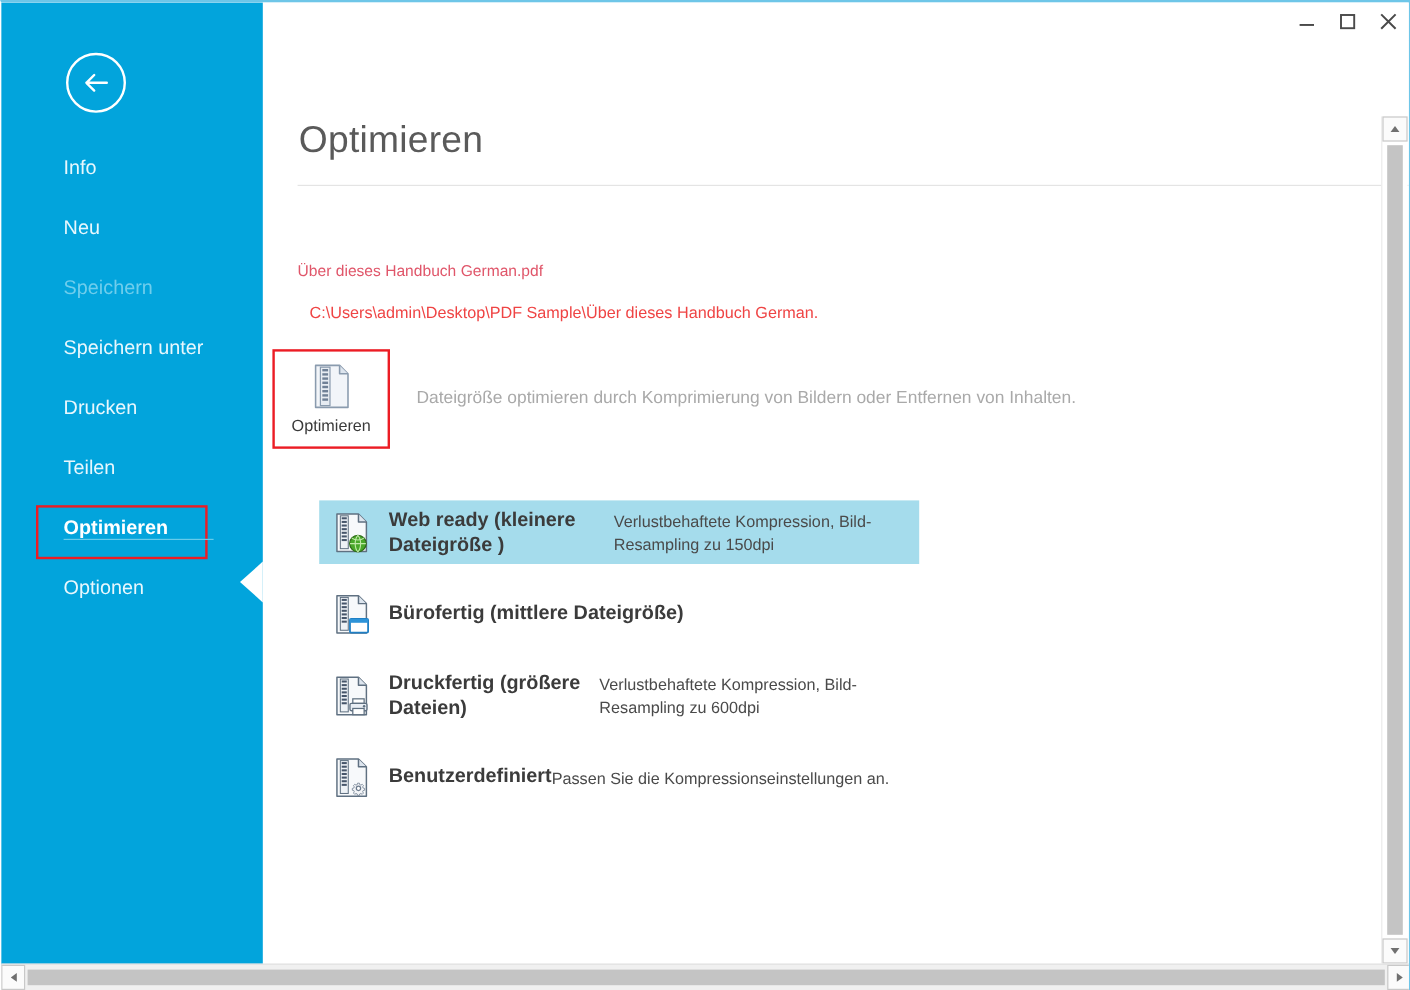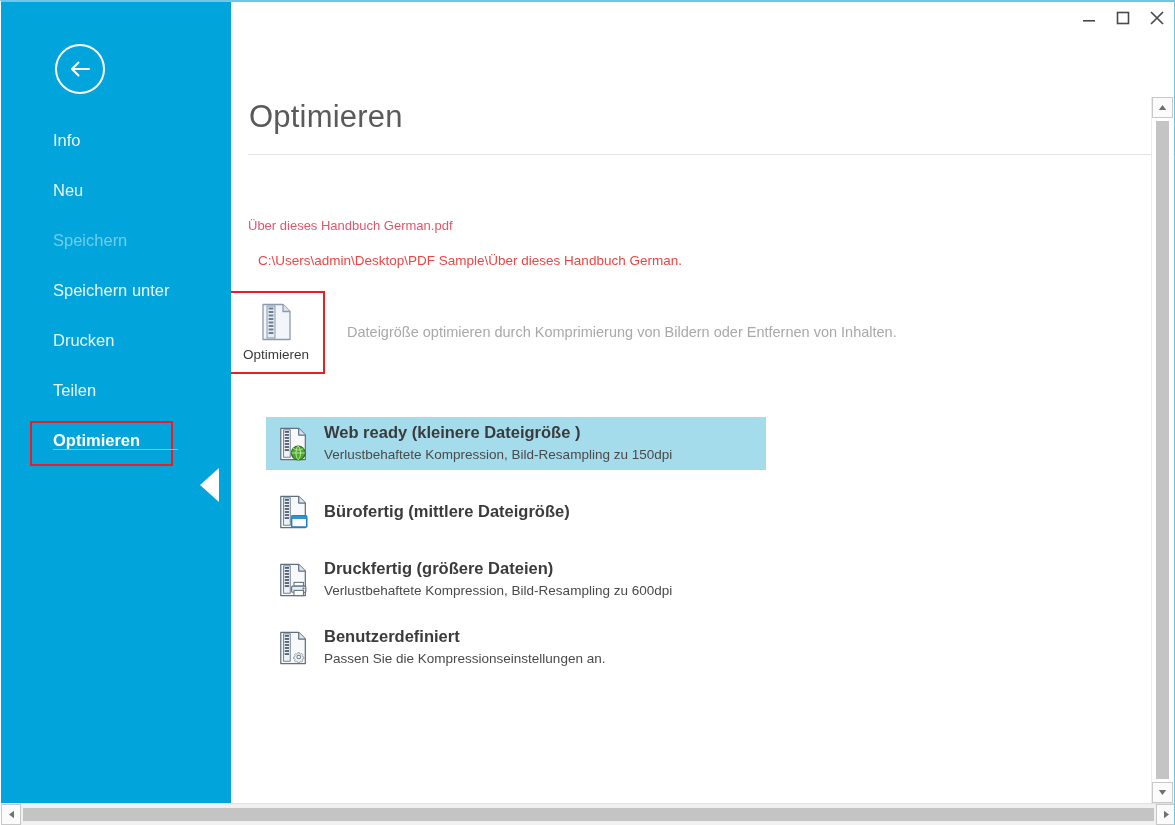--- a/index.html
+++ b/index.html
@@ -51,21 +51,20 @@
 
   
   .sidebar {
     position: absolute;
     left: 0;
     top: 0;
     width: 218px;
     height: 803px;
     background: #02a4dc;
     z-index: 5;
-    padding-left: 12px;
   }
   .back-btn {
     position: absolute;
     left: 54px;
     top: 42px;
     width: 50px;
     height: 50px;
     border-radius: 50%;
     border: 2px solid #ffffff;
     box-sizing: border-box;
@@ -215,21 +214,21 @@
     cursor: pointer;
   }
   .preset.selected { background: #a5dcec; }
   .preset .ico {
     width: 34px;
     height: 34px;
     flex: 0 0 34px;
     margin-right: 13px;
     display: block;
   }
-  .preset .txt { display: flex; flex-direction: column; justify-content: center; }
+  .preset .txt { display: flex; flex-direction: row; justify-content: center; }
   .preset .ptitle {
     font-size: 16.5px;
     font-weight: bold;
     color: #3b3b3b;
     line-height: 1.25;
   }
   .preset .pdesc {
     font-size: 13.5px;
     color: #4a4a4a;
     line-height: 1.45;
@@ -347,20 +346,23 @@
       </div>
       <div class="nav-item">
         <span>Drucken</span>
       </div>
       <div class="nav-item">
         <span>Teilen</span>
       </div>
       <div class="nav-item active">
         <span class="hl"></span>
         <span>Optimieren</span>
+      </div>
+      <div class="nav-item">
+        <span>Optionen</span>
       </div>
     </div>
 
     <div class="nav-sep"></div>
   </div>
   <div class="nav-pointer"></div>
 
   <div class="content">
 
     <div class="page-title">Optimieren</div>

